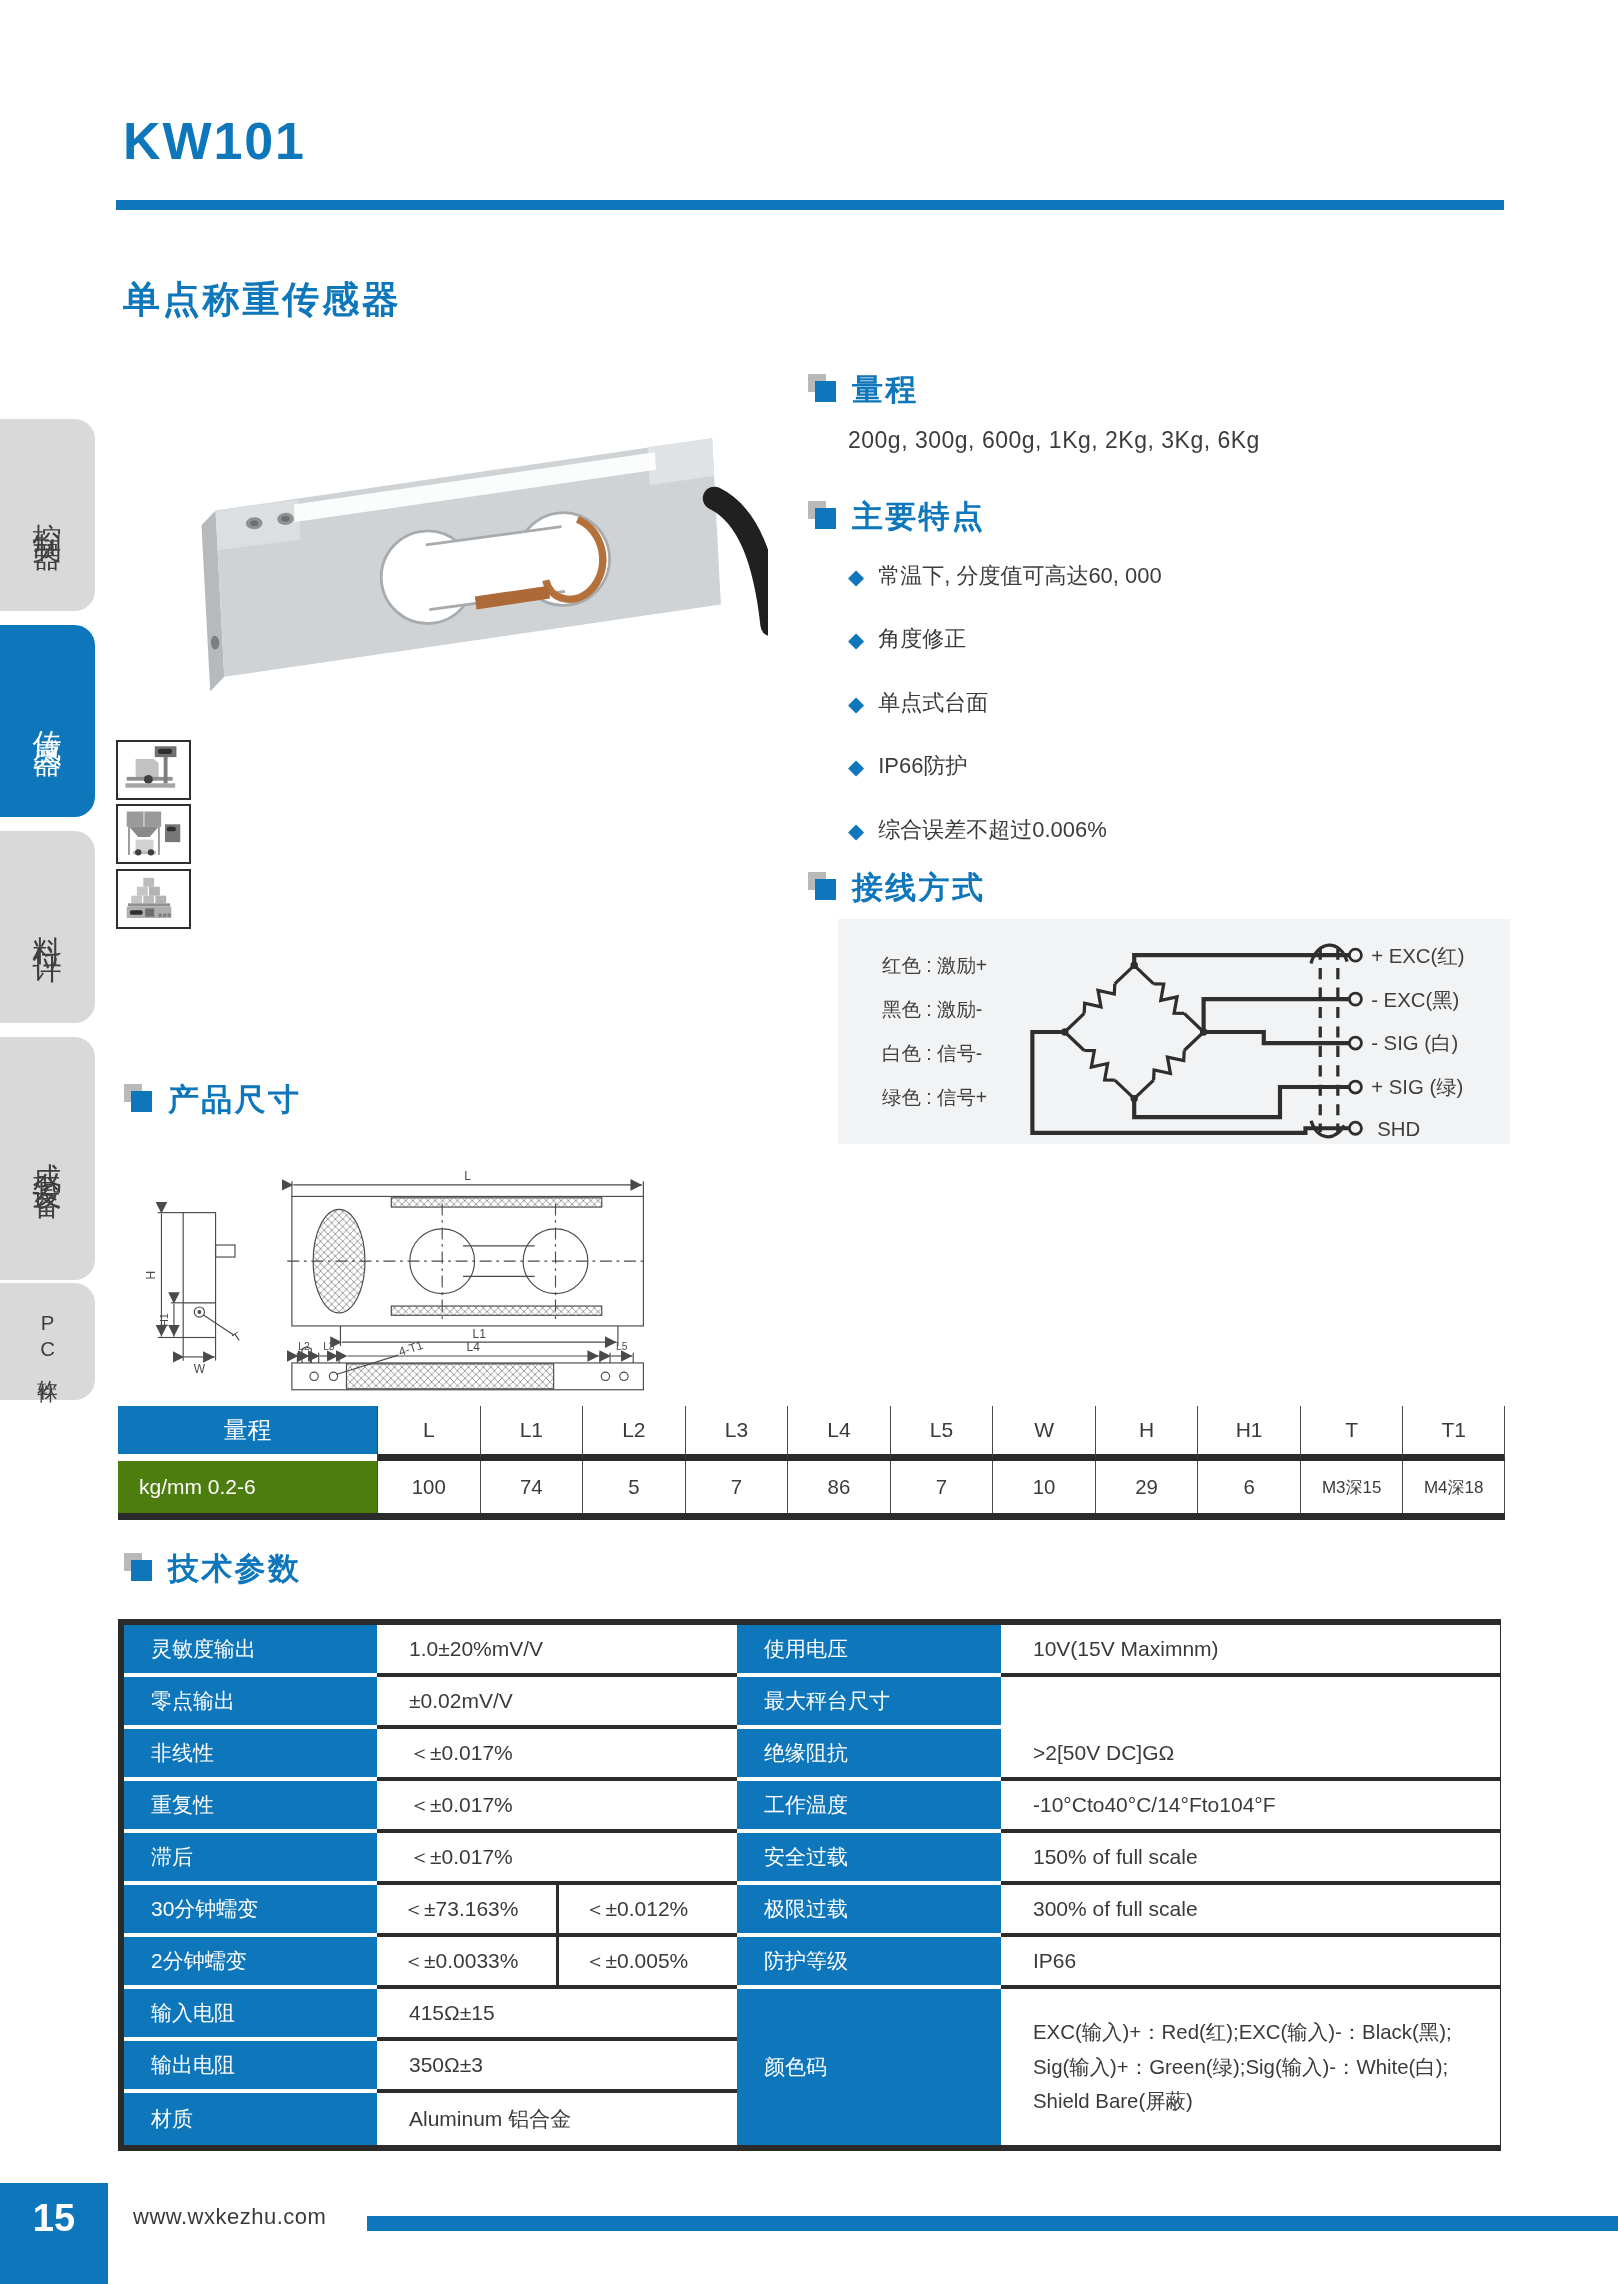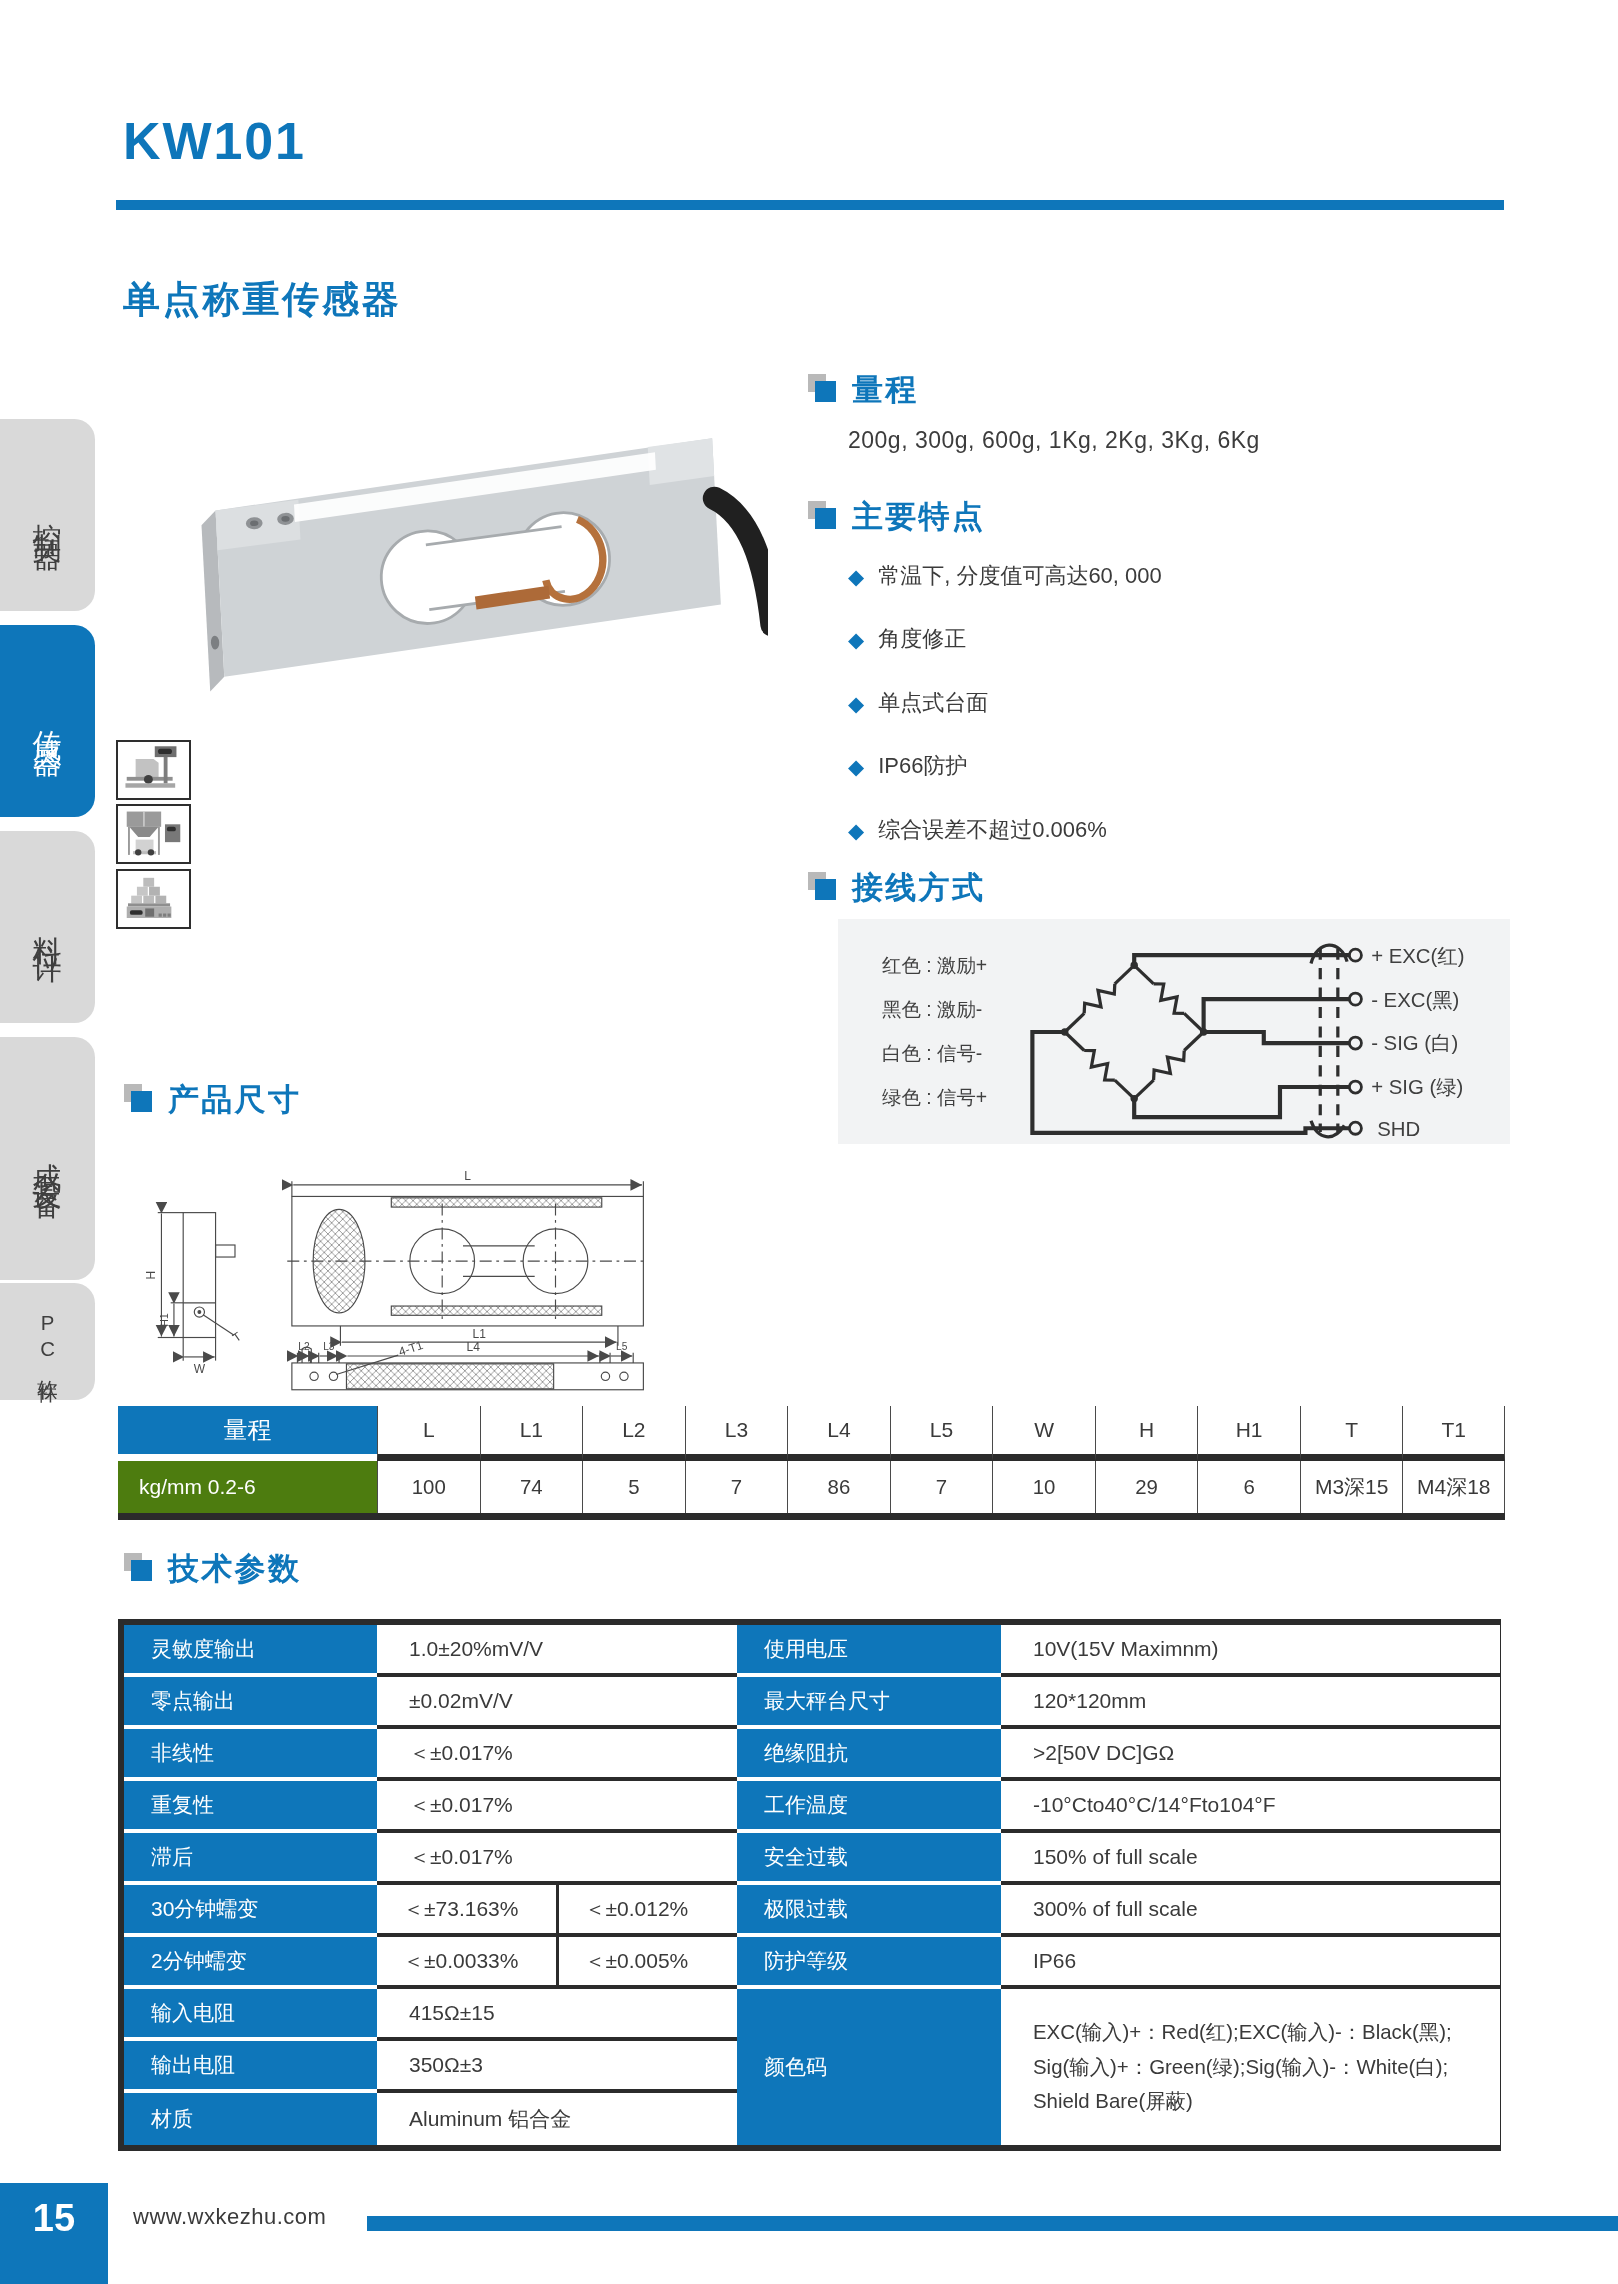--- a/index.html
+++ b/index.html
@@ -46,21 +46,21 @@
   
   .dimtbl{position:absolute;left:118px;top:1406px;width:1387px;display:grid;
           grid-template-columns:259px repeat(11,1fr);grid-template-rows:55px 52px;
           border-bottom:7.4px solid #2b2b2b;}
   .dimtbl div{display:flex;align-items:center;justify-content:center;box-sizing:border-box;}
   .dimtbl .corner{background:#0e76ba;color:#ffffff;font-size:24px;border-bottom:7.4px solid #ffffff;}
   .dimtbl .rowlbl{background:#4d7c0f;color:#ffffff;font-size:21px;justify-content:flex-start;padding-left:21px;}
   .dimtbl .hc{font-size:21px;color:#3a3a3a;border-bottom:7.4px solid #2b2b2b;border-left:1.4px solid #4a4a4a;}
   .dimtbl .vc{font-size:20.4px;color:#3a3a3a;border-left:1.4px solid #4a4a4a;}
   .dimtbl .re{border-right:1.4px solid #4a4a4a;}
-  .dimtbl .smalltxt{font-size:21px;}
+  .dimtbl .smalltxt{font-size:17px;}
 
   
   .spectbl{position:absolute;left:118px;top:1619px;display:grid;
            grid-template-columns:253px 360px 264px 499px;grid-auto-rows:52px;
            border:6.5px solid #2b2b2b;border-right-width:1.9px;}
   .spectbl .lb{background:#0e76ba;color:#ffffff;font-size:21px;display:flex;align-items:center;
                padding-left:27px;border-bottom:4.6px solid #ffffff;box-sizing:border-box;}
   .spectbl .vl{font-size:21px;color:#3a3a3a;display:flex;align-items:center;background:#ffffff;
                padding-left:32px;border-bottom:4.6px solid #2b2b2b;box-sizing:border-box;}
   .spectbl .nb{border-bottom:none;}
@@ -400,21 +400,20 @@
 
   <div class="spectbl">
     <div class="lb" style="grid-area:1/1;">灵敏度输出</div>
     <div class="vl" style="grid-area:1/2;">1.0±20%mV/V</div>
     <div class="lb" style="grid-area:1/3;">使用电压</div>
     <div class="vl" style="grid-area:1/4;">10V(15V Maximnm)</div>
 
     <div class="lb" style="grid-area:2/1;">零点输出</div>
     <div class="vl" style="grid-area:2/2;">±0.02mV/V</div>
     <div class="lb" style="grid-area:2/3;">最大秤台尺寸</div>
-    <div class="vl" style="grid-area:2/4;">120*120mm</div>
 
     <div class="lb" style="grid-area:3/1;">非线性</div>
     <div class="vl" style="grid-area:3/2;">＜±0.017%</div>
     <div class="lb" style="grid-area:3/3;">绝缘阻抗</div>
     <div class="vl" style="grid-area:3/4;">&gt;2[50V DC]GΩ</div>
 
     <div class="lb" style="grid-area:4/1;">重复性</div>
     <div class="vl" style="grid-area:4/2;">＜±0.017%</div>
     <div class="lb" style="grid-area:4/3;">工作温度</div>
     <div class="vl" style="grid-area:4/4;">-10°Cto40°C/14°Fto104°F</div>

